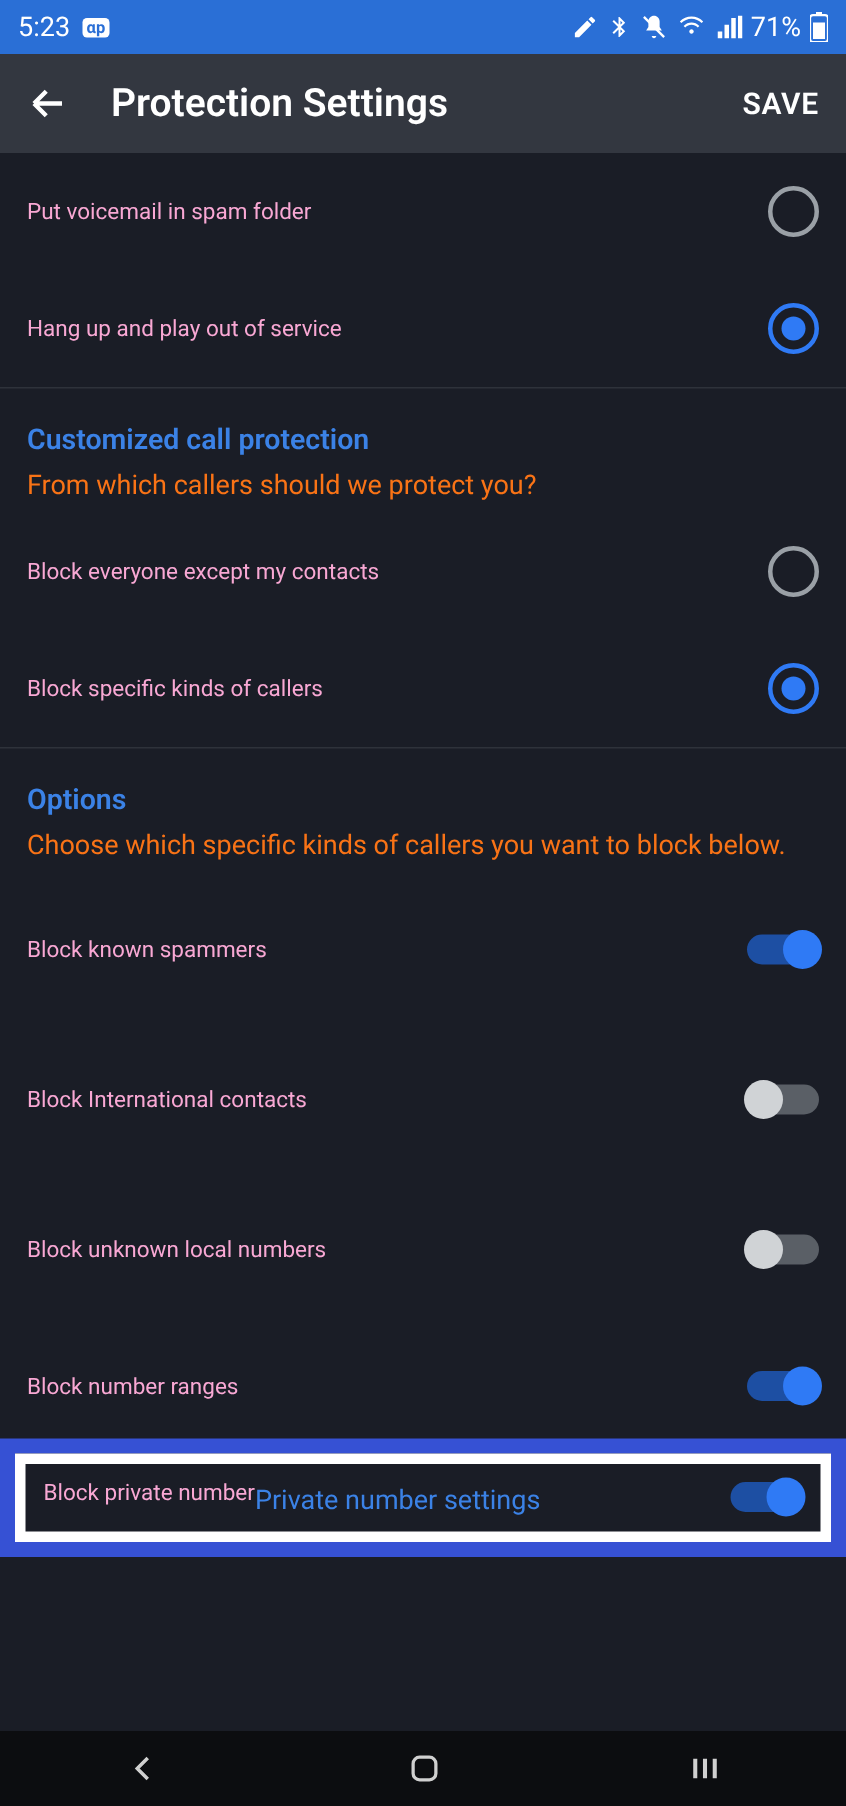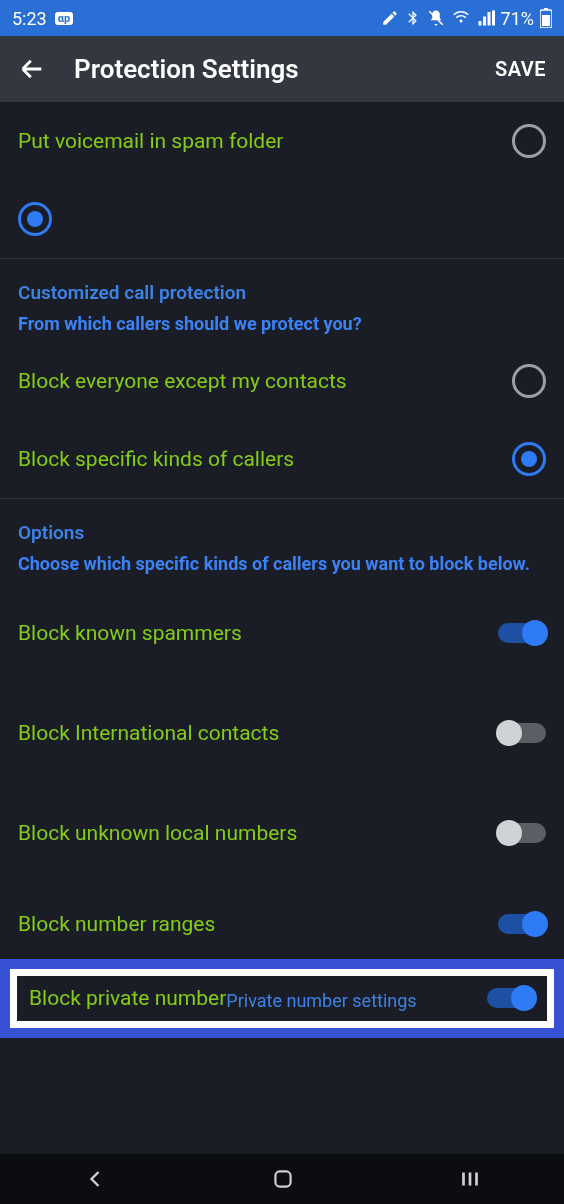--- a/index.html
+++ b/index.html
@@ -48,31 +48,31 @@
   }
   .app-title { font-size: 26px; font-weight: 600; color: #fff; flex: 1; }
   .save-btn { font-size: 20px; font-weight: 600; color: #fff; letter-spacing: 0.5px; }
 
   
   .section { border-bottom: 1px solid #2e323a; }
   .section:last-of-type { border-bottom: none; }
 
   .sec-header { padding: 22px 18px 6px 18px; }
   .sec-title { color: #3b82e6; font-size: 19px; font-weight: 600; margin-bottom: 8px; }
-  .sec-desc  { color: #3b82f6; font-size: 18px; line-height: 1.35; font-weight: bold; }
+  .sec-desc  { color: #f97316; font-size: 18px; line-height: 1.35; }
 
   .row {
     display: flex;
     align-items: center;
     justify-content: space-between;
     padding: 20px 18px;
     min-height: 78px;
     gap: 16px;
   }
-  .row-label { font-size: 21px; color: #84cc16; }
+  .row-label { font-size: 15px; color: #f9a8d4; }
   .row-sub { font-size: 18px; color: #3b82e6; margin-top: 4px; }
   .row-text { display: flex; flex-direction: row; }
 
   
   .radio {
     width: 34px; height: 34px; border-radius: 50%;
     border: 3px solid #9aa0a6;
     flex-shrink: 0;
     display: flex; align-items: center; justify-content: center;
   }
@@ -178,20 +178,21 @@
 </div>
 
 <div class="scroll-area">
 
   <div class="section">
     <div class="row">
       <div class="row-label">Put voicemail in spam folder</div>
       <div class="radio"></div>
     </div>
     <div class="row">
+      <div class="row-label">Hang up and play out of service</div>
       <div class="radio selected"></div>
     </div>
   </div>
 
   <div class="section">
     <div class="sec-header">
       <div class="sec-title">Customized call protection</div>
       <div class="sec-desc">From which callers should we protect you?</div>
     </div>
     <div class="row">

